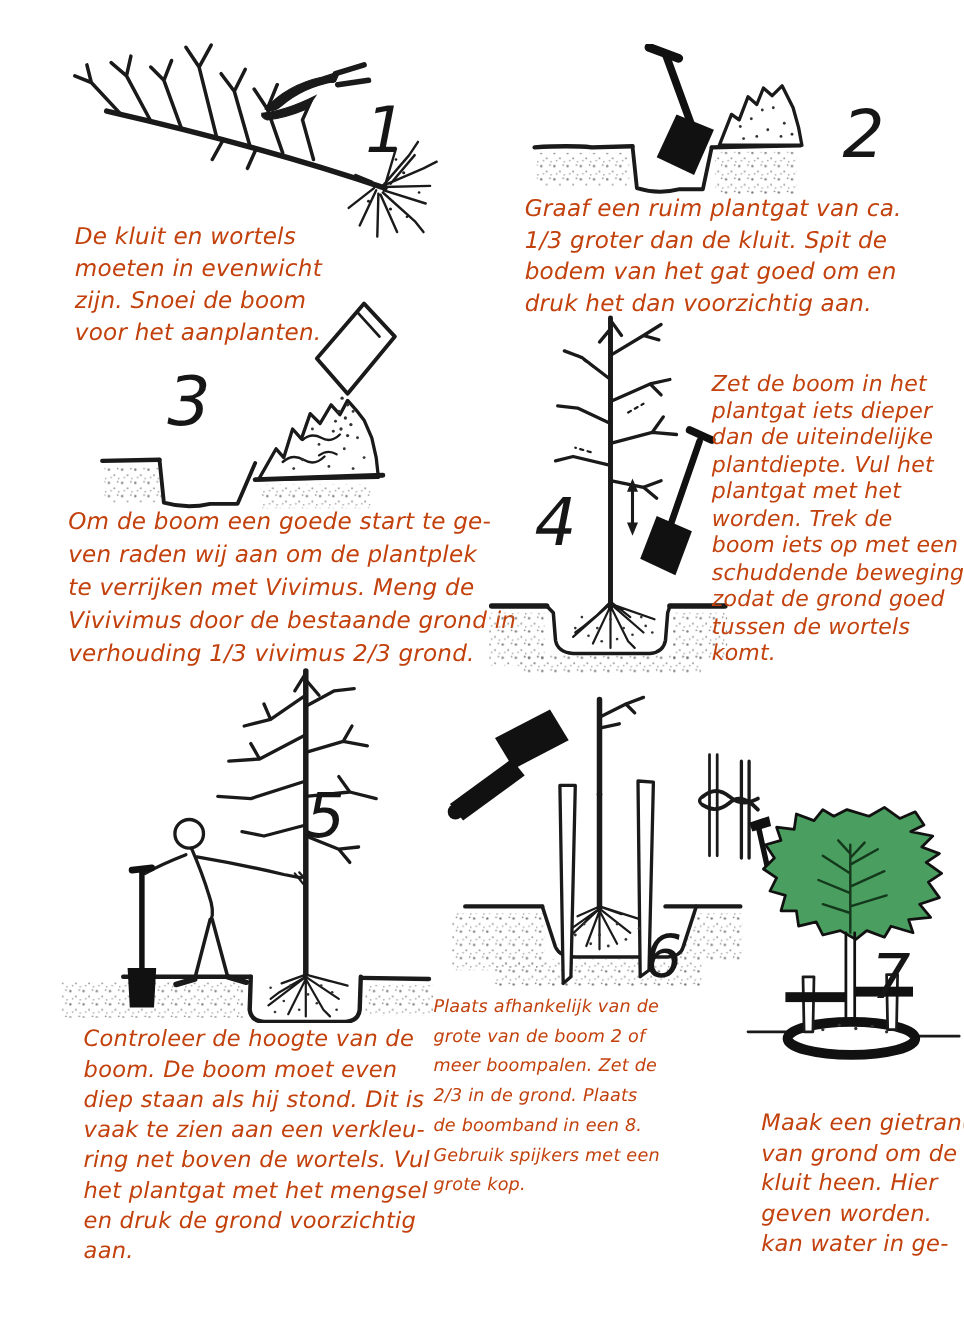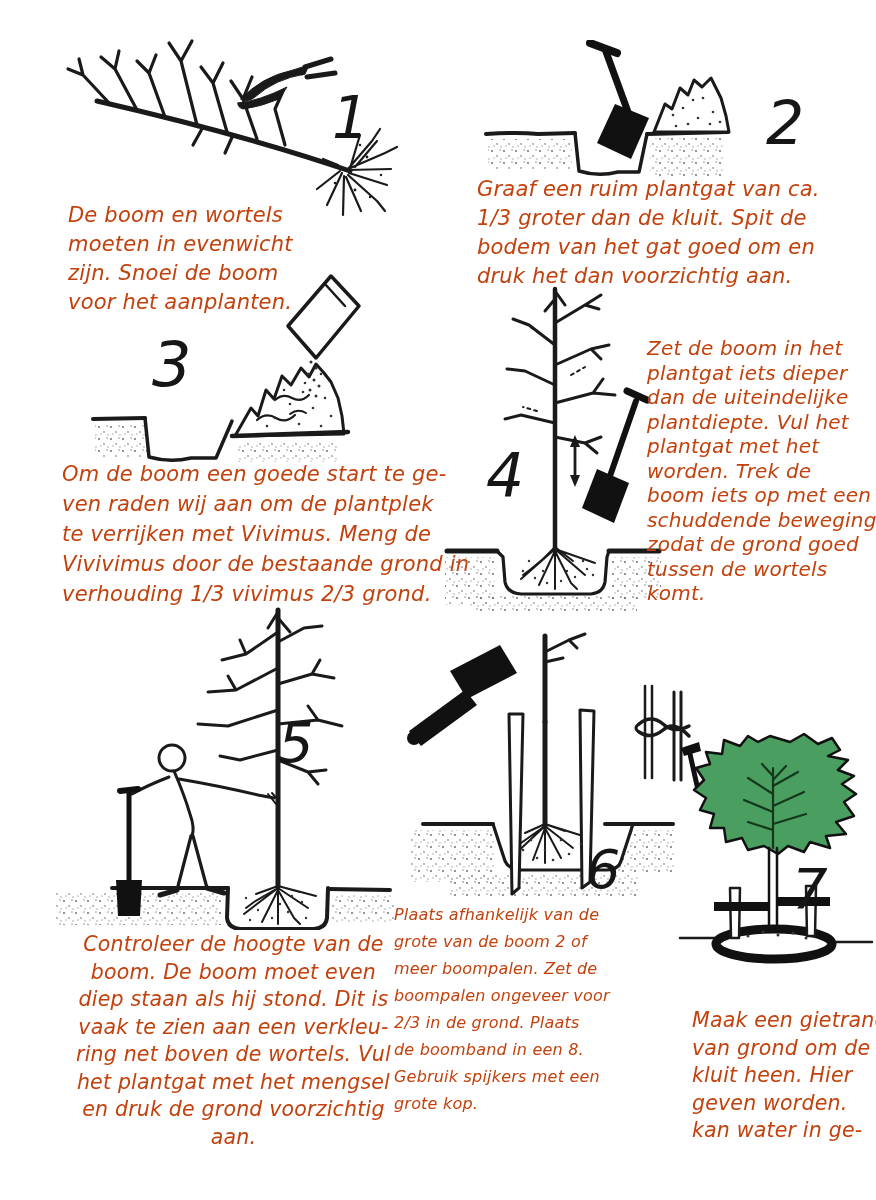--- a/index.html
+++ b/index.html
@@ -9,21 +9,21 @@
   }
   svg{position:absolute;color:var(--ink,#1a1a1a);}
   .hand{font-style:italic;letter-spacing:.2px;color:#c2410c;}
   .step-text{position:absolute;font-size:21px;line-height:29px;white-space:nowrap;}
   .step-num{position:absolute;font-size:58px;font-style:italic;font-weight:500;color:#161616;}
   
   #t1{left:68px;top:201px;}
   #t2{left:477px;top:175px;}
   #t3{left:62px;top:459px;line-height:30px;}
   #t4{left:647px;top:336px;font-size:20px;line-height:24.5px;}
-  #t5{left:76px;top:931px;font-size:20.5px;line-height:27.5px;text-align:center;}
+  #t5{left:76px;top:931px;font-size:20.5px;line-height:27.5px;}
   #t6{left:394px;top:901px;font-size:16px;line-height:27px;}
   #t7{left:692px;top:1007px;font-size:20.5px;line-height:27.5px;}
   #n1{left:332px;top:84px;}
   #n2{left:766px;top:88px;font-size:60px;}
   #n3{left:152px;top:328px;font-size:62px;}
   #n4{left:486px;top:440px;font-size:60px;}
   #n5{left:278px;top:710px;font-size:56px;}
   #n6{left:586px;top:838px;font-size:54px;}
   #n7{left:792px;top:856px;font-size:56px;}
   #s1{left:55px;top:15px;}
@@ -80,21 +80,21 @@
     <g fill="currentColor" stroke="currentColor" stroke-linecap="round">
       <path d="M186,84 Q206,62 238,55 L254,50 L250,59 Q220,64 200,82 Q193,88 186,84 Z"></path>
       <path d="M183,88 Q204,86 232,72 L224,84 Q205,92 188,94 Q182,92 183,88 Z"></path>
       <path d="M250,52 L276,44" stroke-width="5" fill="none"></path>
       <path d="M252,62 L280,58" stroke-width="5" fill="none"></path>
       <circle cx="247" cy="57" r="3"></circle>
     </g>
   </svg>
   <div id="n1" class="step-num hand">1</div>
   <div id="t1" class="step-text hand">
-      <div>De boom en wortels</div>
+      <div>De kluit en wortels</div>
       <div>moeten in evenwicht</div>
       <div>zijn. Snoei de boom</div>
       <div>voor het aanplanten.</div>
     </div>
 
   <svg id="s2" width="256" height="148" viewBox="0 0 256 148">
     <rect x="10" y="99" width="84" height="30" fill="url(#stip)"></rect>
     <rect x="172" y="98" width="74" height="40" fill="url(#stip)"></rect>
     <g stroke="currentColor" stroke-linecap="round" stroke-linejoin="round" fill="none">
       <path d="M8,94 Q40,92 60,94 L97,93" stroke-width="4"></path>
@@ -345,21 +345,20 @@
     <g>
       <polygon points="288,120 306,114 308,123 291,128" fill="#111"></polygon>
       <line x1="297" y1="126" x2="305" y2="162" stroke="#111" stroke-width="5" stroke-linecap="round"></line>
     </g>
   </svg>
   <div id="n6" class="step-num hand">6</div>
   <div id="t6" class="step-text hand">
       <div>Plaats afhankelijk van de</div>
       <div>grote van de boom 2 of</div>
       <div>meer boompalen. Zet de</div>
-      <div>boompalen ongeveer voor</div>
       <div>2/3  in de grond. Plaats</div>
       <div>de boomband in een 8.</div>
       <div>Gebruik spijkers met een</div>
       <div>grote kop.</div>
     </div>
 
   <svg id="s7" width="196" height="252" viewBox="0 0 196 252">
     <g stroke="currentColor" stroke-linecap="round" stroke-linejoin="round" fill="none">
       <path d="M2,206 L38,206 M154,210 L194,210" stroke-width="2.5"></path>
       <ellipse cx="96" cy="212" rx="58" ry="15" stroke="#111" stroke-width="9"></ellipse>

